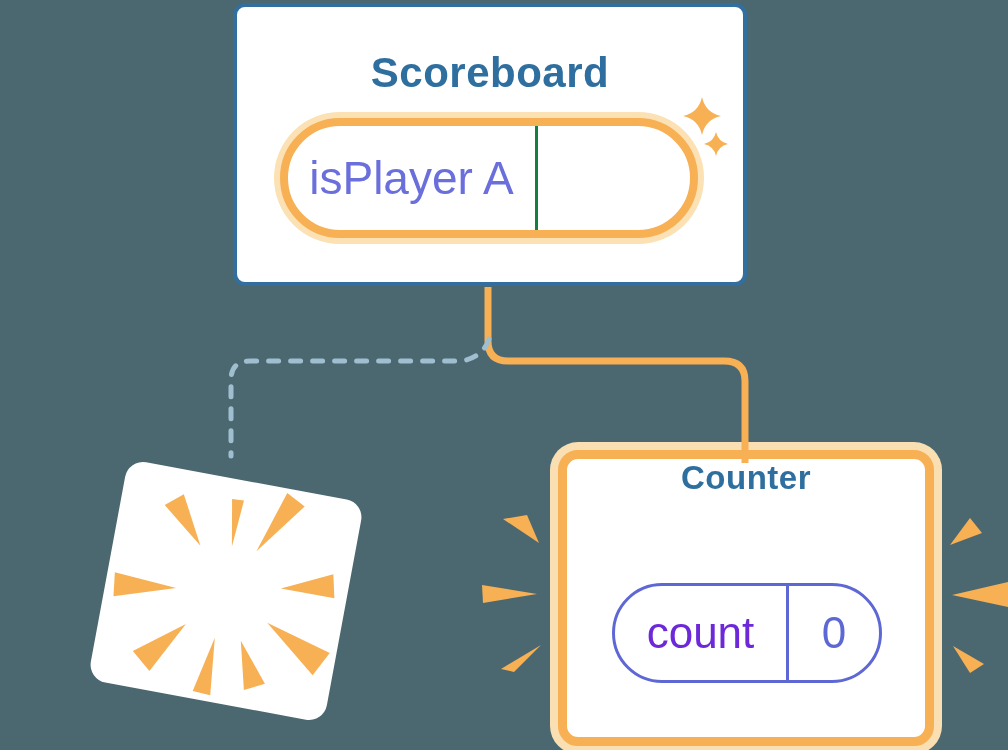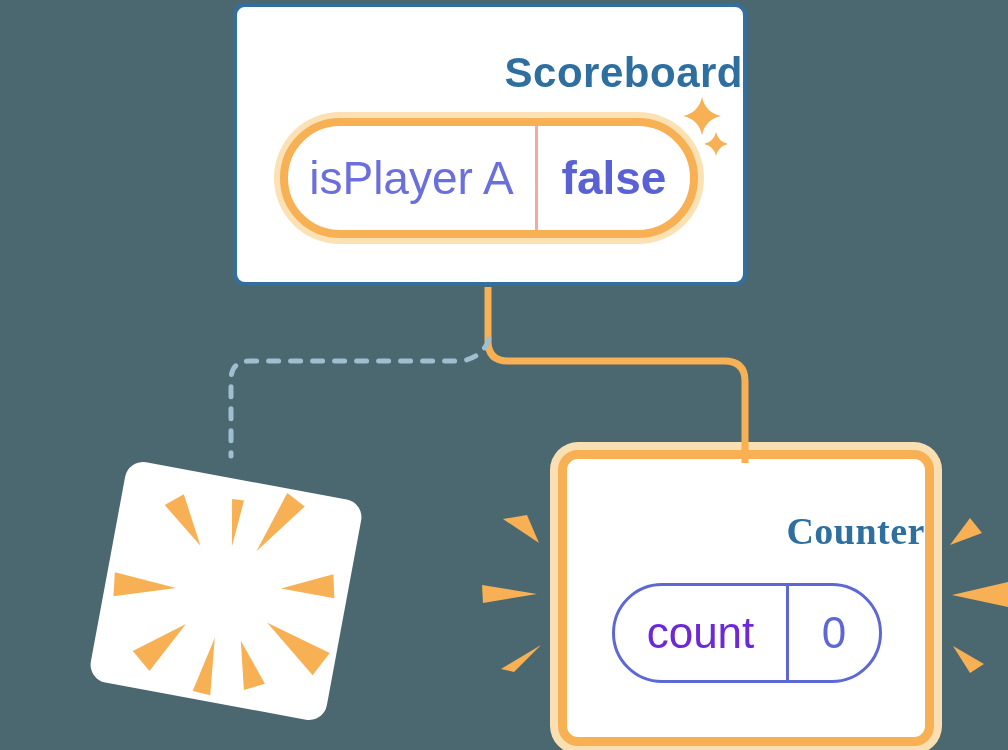--- a/index.html
+++ b/index.html
@@ -22,21 +22,21 @@
   
   .scoreboard-card{
     position:absolute;left:233px;top:3px;width:514px;height:283px;
     box-sizing:border-box;
     background:#FFFFFF;
     border:4px solid #326E9E;
     border-radius:12px;
     z-index:2;
   }
   .card-title{
-    text-align:right;
+    text-align:center;
     color:#2E6F9F;
     font-weight:600;
     letter-spacing:0.5px;
   }
   .scoreboard-card .card-title{
     margin-top:42px;
     font-size:42px;
   }
 
   
@@ -48,44 +48,42 @@
     align-items:stretch;
   }
   .pill-orange{
     left:280px;top:118px;width:418px;height:120px;
     border:8px solid #F7B054;
     border-radius:70px;
     box-shadow:0 0 0 6px #FBE1B3;
   }
   .pill-orange .pill-key{
     width:247px;
-    border-right:3px solid #fca5a5;
+    border-right:3px solid #15803d;
     display:flex;align-items:center;justify-content:center;
     font-size:46px;color:#6A6FDC;
   }
   .pill-orange .pill-value{
     flex:1;
     display:flex;align-items:center;justify-content:center;
     font-size:46px;font-weight:700;color:#5A61D4;
   }
 
   
   .counter-card{
     position:absolute;left:558px;top:450px;width:376px;height:296px;
     box-sizing:border-box;
     background:#FFFFFF;
     border:9px solid #F7B054;
     box-shadow:0 0 0 8px #FADFB2;
     border-radius:20px;
     z-index:2;
   }
   .counter-card .card-title{
-    margin-top:50px;
-    font-size:38px;
-    font-family:Liberation Serif, serif;
+    font-size:33px;
   }
   .pill-purple{
     left:612px;top:583px;width:270px;height:100px;
     border:3px solid #5E68D5;
     border-radius:60px;
     z-index:3;
   }
   .pill-purple .pill-key{
     width:171px;
     border-right:3px solid #5E68D5;
@@ -115,21 +113,20 @@
   <svg class="overlay z3" viewBox="0 0 1008 750">
     <path d="M488 287 L488 341 Q488 361 508 361 L724 361 Q745 361 745 381 L745 463" fill="none" stroke="#F7B054" stroke-width="7"></path>
     <path d="M489 339 Q483 357 462 361 L250 361 Q231 361 231 380 L231 456" fill="none" stroke="#9FBECF" stroke-width="5" stroke-dasharray="10 12" stroke-linecap="round"></path>
   </svg>
 
   <div class="scoreboard-card">
     <div class="card-title">Scoreboard</div>
   </div>
   <div class="state-pill pill-orange z2">
     <div class="pill-key">isPlayer A</div>
-    <div class="pill-value">false</div>
   </div>
 
   <svg class="z4" style="position:absolute;left:678px;top:92px;" width="70" height="70" viewBox="0 0 70 70">
     <path d="M24 5 Q27.4 20.6 43 24 Q27.4 27.4 24 43 Q20.6 27.4 5 24 Q20.6 20.6 24 5 Z" fill="#F7B054"></path>
     <path d="M38 40 Q40.2 49.8 50 52 Q40.2 54.2 38 64 Q35.8 54.2 26 52 Q35.8 49.8 38 40 Z" fill="#F7B054"></path>
   </svg>
 
   <div class="poof-card">
     <svg width="240" height="224" viewBox="0 0 240 224">
       <g fill="#F7B054">

